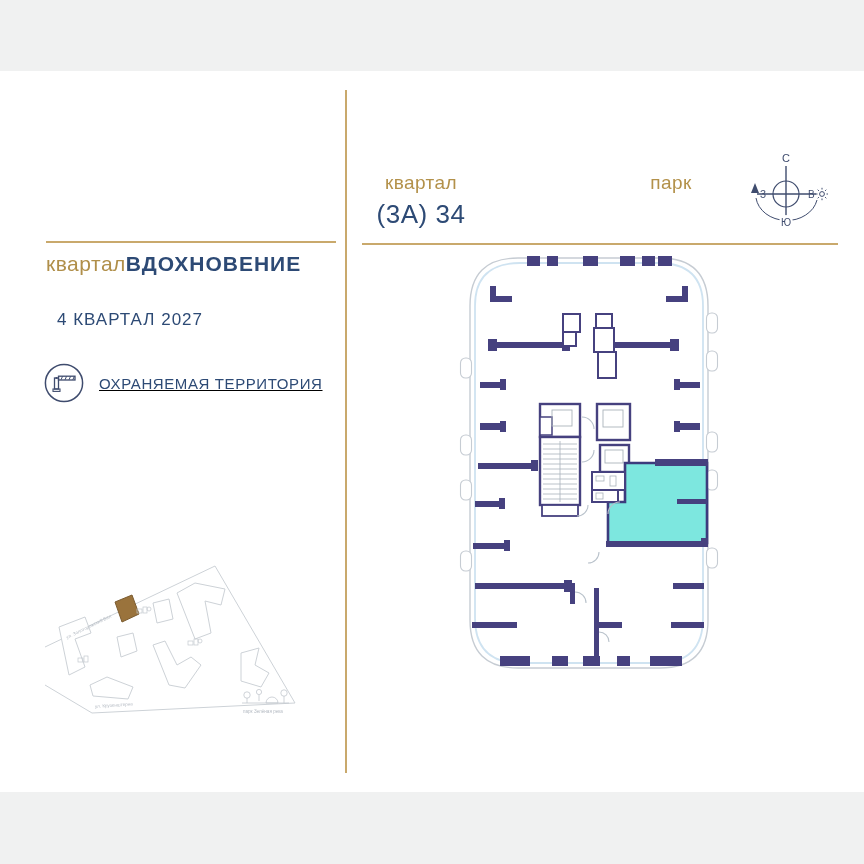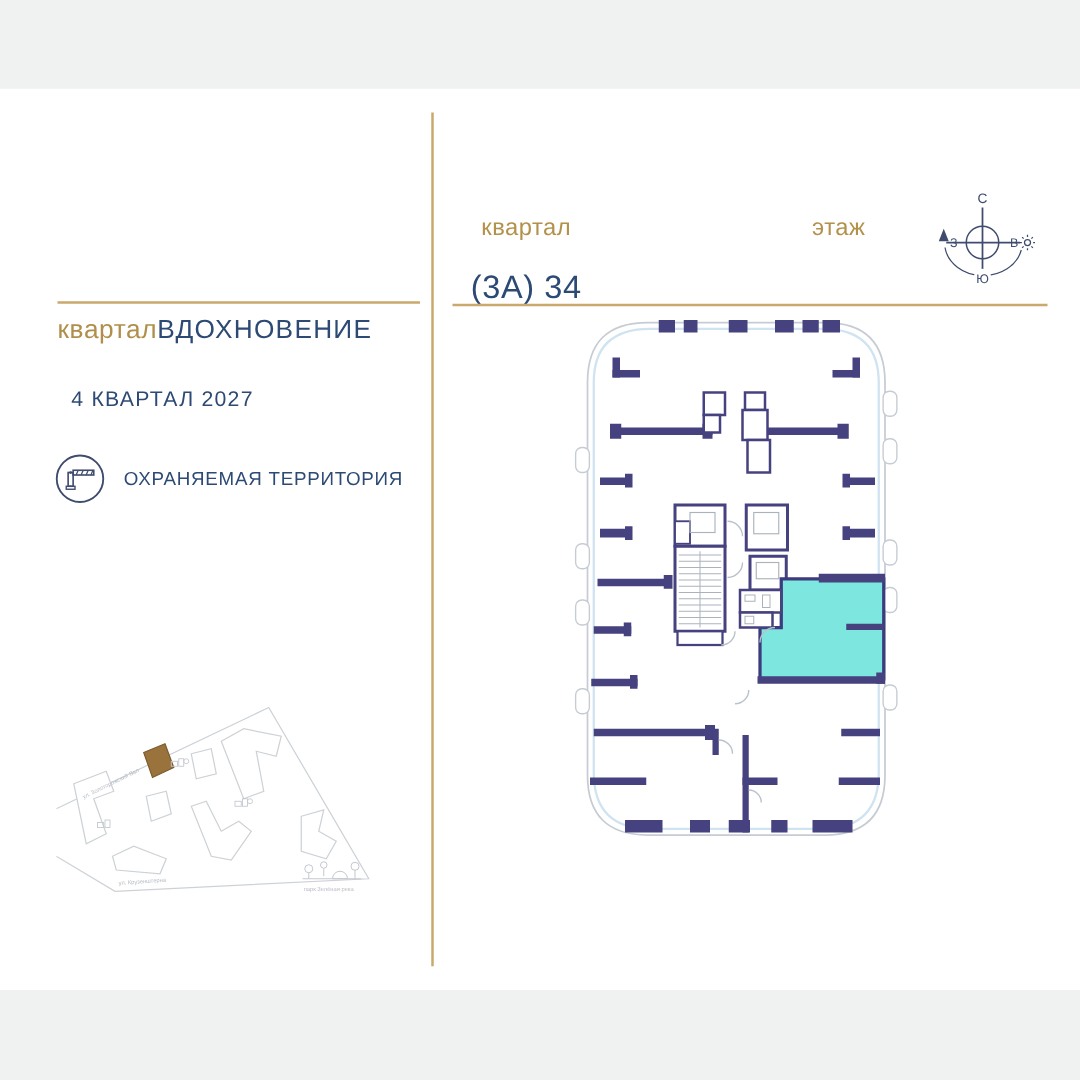--- a/index.html
+++ b/index.html
@@ -12,36 +12,36 @@
   .band-bottom{position:absolute;left:0;top:792px;width:864px;height:72px;background:#f0f1f1;}
 
   
   .logo{
     position:absolute;left:44px;top:156px;width:300px;
     font-size:52px;font-weight:700;letter-spacing:4px;color:#2d4a75;
   }
   .logo-underline{position:absolute;left:46px;top:241px;width:290px;height:0;border-top:2px solid #c9a96c;}
   .subtitle{position:absolute;left:46px;top:252px;white-space:nowrap;font-size:21px;}
   .subtitle .kvartal{color:#b08f4a;letter-spacing:0.5px;}
-  .subtitle .district{color:#2d4a75;font-weight:400;letter-spacing:1px;}
+  .subtitle .district{color:#2d4a75;font-weight:700;letter-spacing:1px;}
   .completion{position:absolute;left:57px;top:310px;font-size:17px;color:#2d4a75;letter-spacing:1px;text-align:center;}
 
   .features{position:absolute;left:44px;top:360px;}
-  .feature-row{display:flex;align-items:center;height:46px;}
+  .feature-row{display:flex;align-items:center;height:46px;text-decoration:underline;}
   .feature-icon{width:40px;height:40px;flex:0 0 40px;margin-right:15px;}
   .feature-label{font-size:15px;color:#2d4a75;letter-spacing:0.6px;}
 
   .site-map{position:absolute;left:45px;top:545px;width:270px;height:215px;}
 
   .divider-v{position:absolute;left:345px;top:90px;width:2px;height:683px;background:#c9a96c;}
 
   
   .unit-col{position:absolute;top:172px;text-align:center;}
   .unit-col .u-label{font-size:19px;color:#b3914a;letter-spacing:0.4px;}
-  .unit-col .u-value{font-size:26px;color:#2d4a75;margin-top:20px;letter-spacing:0.5px;}
+  .unit-col .u-value{font-size:26px;color:#2d4a75;margin-top:5px;letter-spacing:0.5px;}
   .col-korpus{left:366px;width:110px;}
   .col-sekcia{left:486px;width:110px;}
   .col-etazh{left:616px;width:110px;}
   .header-rule{position:absolute;left:362px;top:243px;width:476px;height:0;border-top:2px solid #c9a96c;}
 
   .compass{position:absolute;left:744px;top:150px;width:84px;height:84px;}
   .floor-plan{position:absolute;left:450px;top:252px;width:280px;height:430px;}
 
   svg text{font-family:"Liberation Sans",sans-serif;}
 </style>
@@ -114,21 +114,21 @@
     <text x="198" y="168" font-size="4.6" fill="#b6bcc4">парк Зелёная река</text>
   </svg>
 
   <div class="divider-v"></div>
 
   <div class="unit-col col-korpus">
     <div class="u-label">квартал</div>
     <div class="u-value">(3А) 34</div>
   </div>
   <div class="unit-col col-etazh">
-    <div class="u-label">этаж</div>
+    <div class="u-label">парк</div>
   </div>
   <div class="header-rule"></div>
 
   <svg class="compass" viewBox="0 0 84 84">
     <line x1="42" y1="16" x2="42" y2="72" stroke="#3f4c6e" stroke-width="1.4"></line>
     <line x1="13" y1="44" x2="72" y2="44" stroke="#3f4c6e" stroke-width="1.4"></line>
     <circle cx="42" cy="44" r="13" fill="none" stroke="#3f4c6e" stroke-width="1.2"></circle>
     <path d="M12 48 A31 26 0 0 0 73 50" fill="none" stroke="#3f4c6e" stroke-width="1"></path>
     <circle cx="42" cy="72" r="7" fill="#ffffff"></circle>
     <polygon points="7,43 15,43 11,33" fill="#3f4c6e"></polygon>

